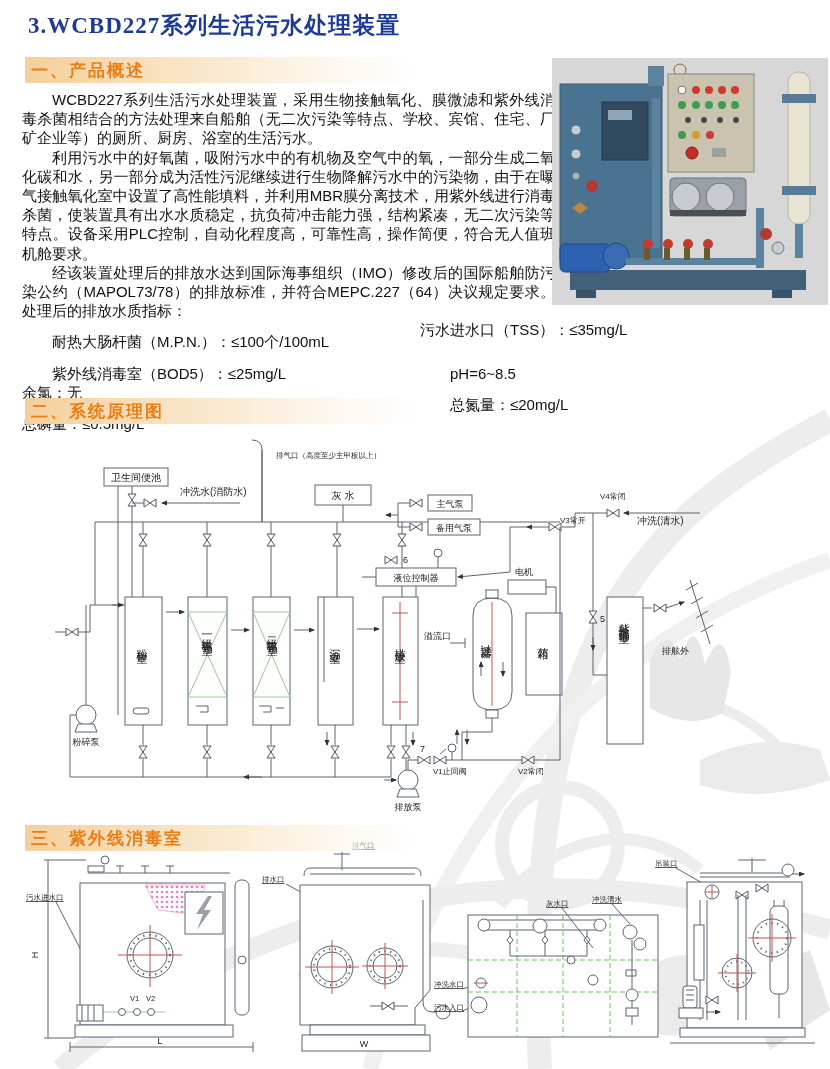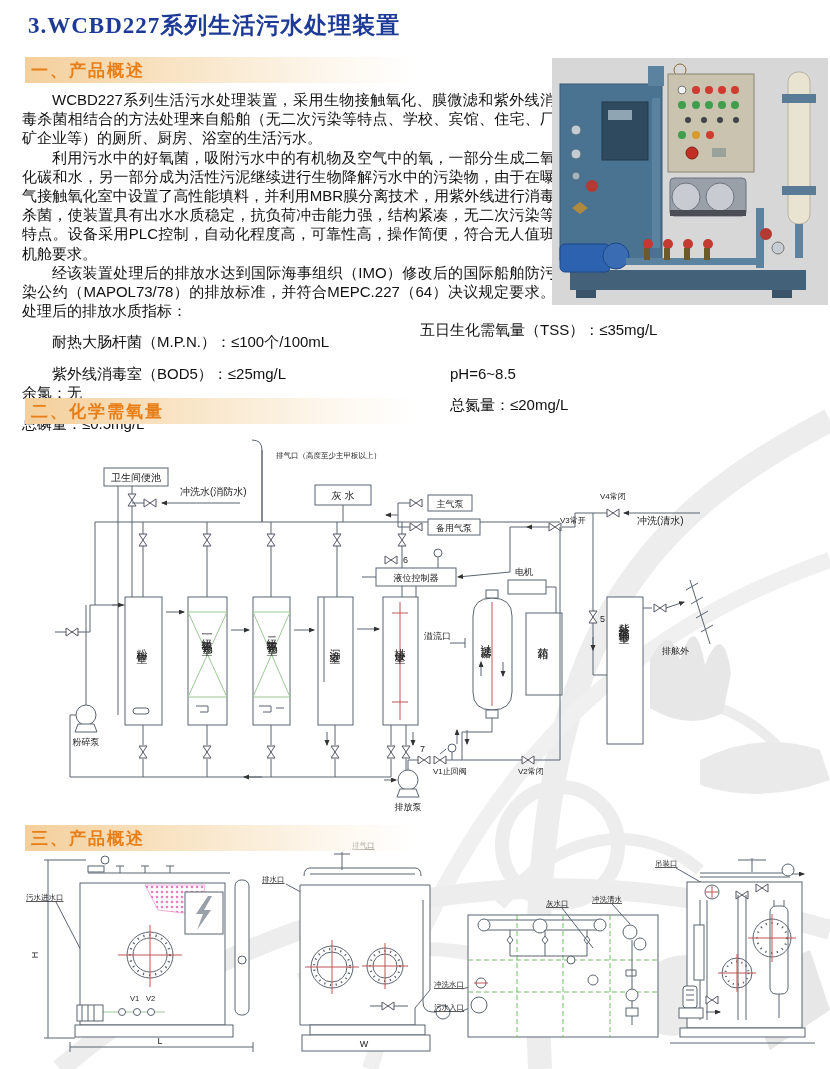--- a/index.html
+++ b/index.html
@@ -56,21 +56,21 @@
   <div class="sec-bar" id="bar1">
     <span>一、产品概述</span>
   </div>
 
   <div class="overview">
     <p>WCBD227系列生活污水处理装置，采用生物接触氧化、膜微滤和紫外线消毒杀菌相结合的方法处理来自船舶（无二次污染等特点、学校、宾馆、住宅、厂矿企业等）的厕所、厨房、浴室的生活污水。</p>
     <p>利用污水中的好氧菌，吸附污水中的有机物及空气中的氧，一部分生成二氧化碳和水，另一部分成为活性污泥继续进行生物降解污水中的污染物，由于在曝气接触氧化室中设置了高性能填料，并利用MBR膜分离技术，用紫外线进行消毒杀菌，使装置具有出水水质稳定，抗负荷冲击能力强，结构紧凑，无二次污染等特点。设备采用PLC控制，自动化程度高，可靠性高，操作简便，符合无人值班机舱要求。</p>
     <p>经该装置处理后的排放水达到国际海事组织（IMO）修改后的国际船舶防污染公约（MAPOL73/78）的排放标准，并符合MEPC.227（64）决议规定要求。处理后的排放水质指标：</p>
     <div class="specs">
       <div class="sl">耐热大肠杆菌（M.P.N.）：≤100个/100mL</div>
-      <div class="sr">五日生化需氧量（TSS）：≤35mg/L</div>
+      <div class="sr">污水进水口（TSS）：≤35mg/L</div>
       <div class="sl">紫外线消毒室（BOD5）：≤25mg/L</div>
       <div class="sl">pH=6~8.5</div>
       <div class="sr">余氯：无</div>
       <div class="sl">总氮量：≤20mg/L</div>
       <div class="sr">总磷量：≤0.5mg/L</div>
     </div>
   </div>
 
   <svg class="photo" viewBox="0 0 276 247">
     <rect x="0" y="0" width="276" height="247" fill="#d7d7d7"></rect>
@@ -131,21 +131,21 @@
     <rect x="92" y="190" width="6" height="12" fill="#6b5a2e"></rect>
       <rect x="112" y="190" width="6" height="12" fill="#6b5a2e"></rect>
     <rect x="132" y="190" width="6" height="12" fill="#6b5a2e"></rect>
       <rect x="152" y="190" width="6" height="12" fill="#6b5a2e"></rect>
     <rect x="204" y="150" width="8" height="60" fill="#5b83a0"></rect>
     <circle cx="214" cy="176" r="6" fill="#b23a33"></circle>
     <circle cx="226" cy="190" r="6" fill="#c7cdd2" stroke="#777"></circle>
   </svg>
 
   <div class="sec-bar" id="bar2">
-    <span>二、化学需氧量</span>
+    <span>二、系统原理图</span>
   </div>
 
   <div class="diagram">
     <svg viewBox="0 0 830 392" width="830" height="392">
       <defs>
         <marker id="ah" markerWidth="7" markerHeight="6" refX="5" refY="2.5" orient="auto">
           <path d="M0,0 L6,2.5 L0,5 Z" fill="#333"></path>
         </marker>
         <g id="vlv">
             <path d="M-6,-4 L0,0 L-6,4 Z M6,-4 L0,0 L6,4 Z" fill="#fff" stroke="#556" stroke-width="1"></path>
@@ -312,21 +312,21 @@
     <div class="vlabel" style="left:201px;top:196px;">一级氧化室</div>
     <div class="vlabel" style="left:266px;top:196px;">二级氧化室</div>
     <div class="vlabel" style="left:329px;top:208px;">沉淀室</div>
     <div class="vlabel" style="left:394px;top:208px;">排放室</div>
     <div class="vlabel" style="left:480px;top:203px;">过滤器</div>
     <div class="vlabel" style="left:537px;top:206px;">药箱</div>
     <div class="vlabel" style="left:618px;top:182px;">紫外线消毒室</div>
   </div>
 
   <div class="sec-bar" id="bar3">
-    <span>三、产品概述</span>
+    <span>三、紫外线消毒室</span>
   </div>
 
   <div class="assembly">
     <svg viewBox="0 0 830 229" width="830" height="229">
       <defs>
         <marker id="ah2" markerWidth="7" markerHeight="6" refX="5" refY="2.5" orient="auto">
           <path d="M0,0 L6,2.5 L0,5 Z" fill="#333"></path>
         </marker>
         <pattern id="pdots" width="5" height="5" patternUnits="userSpaceOnUse">
           <circle cx="2" cy="2" r="1.3" fill="#e87ec0"></circle>

